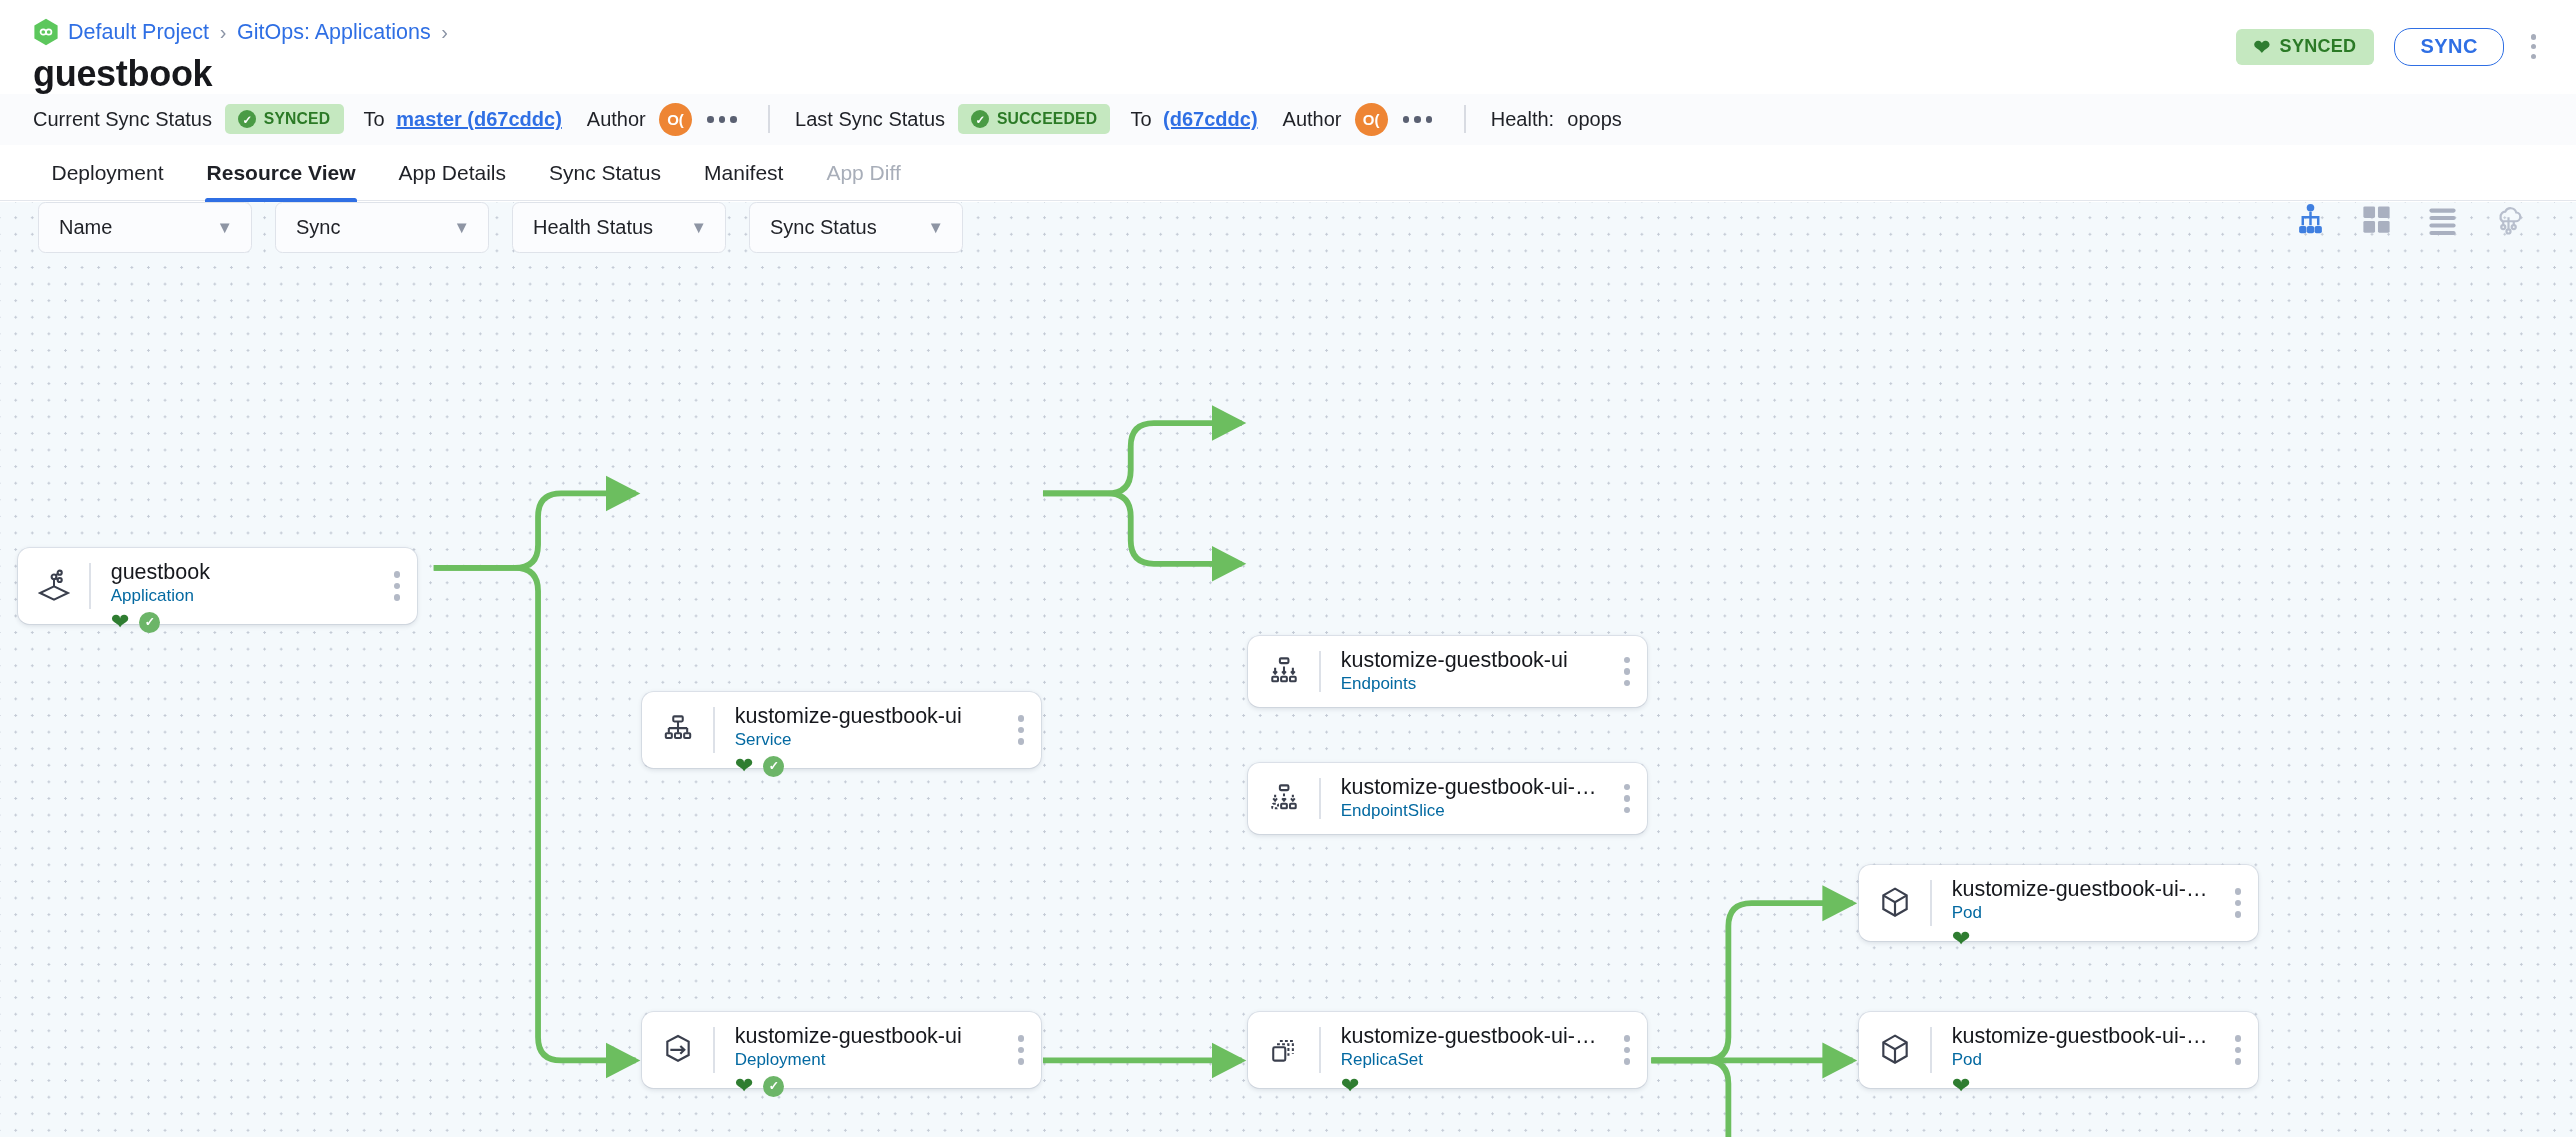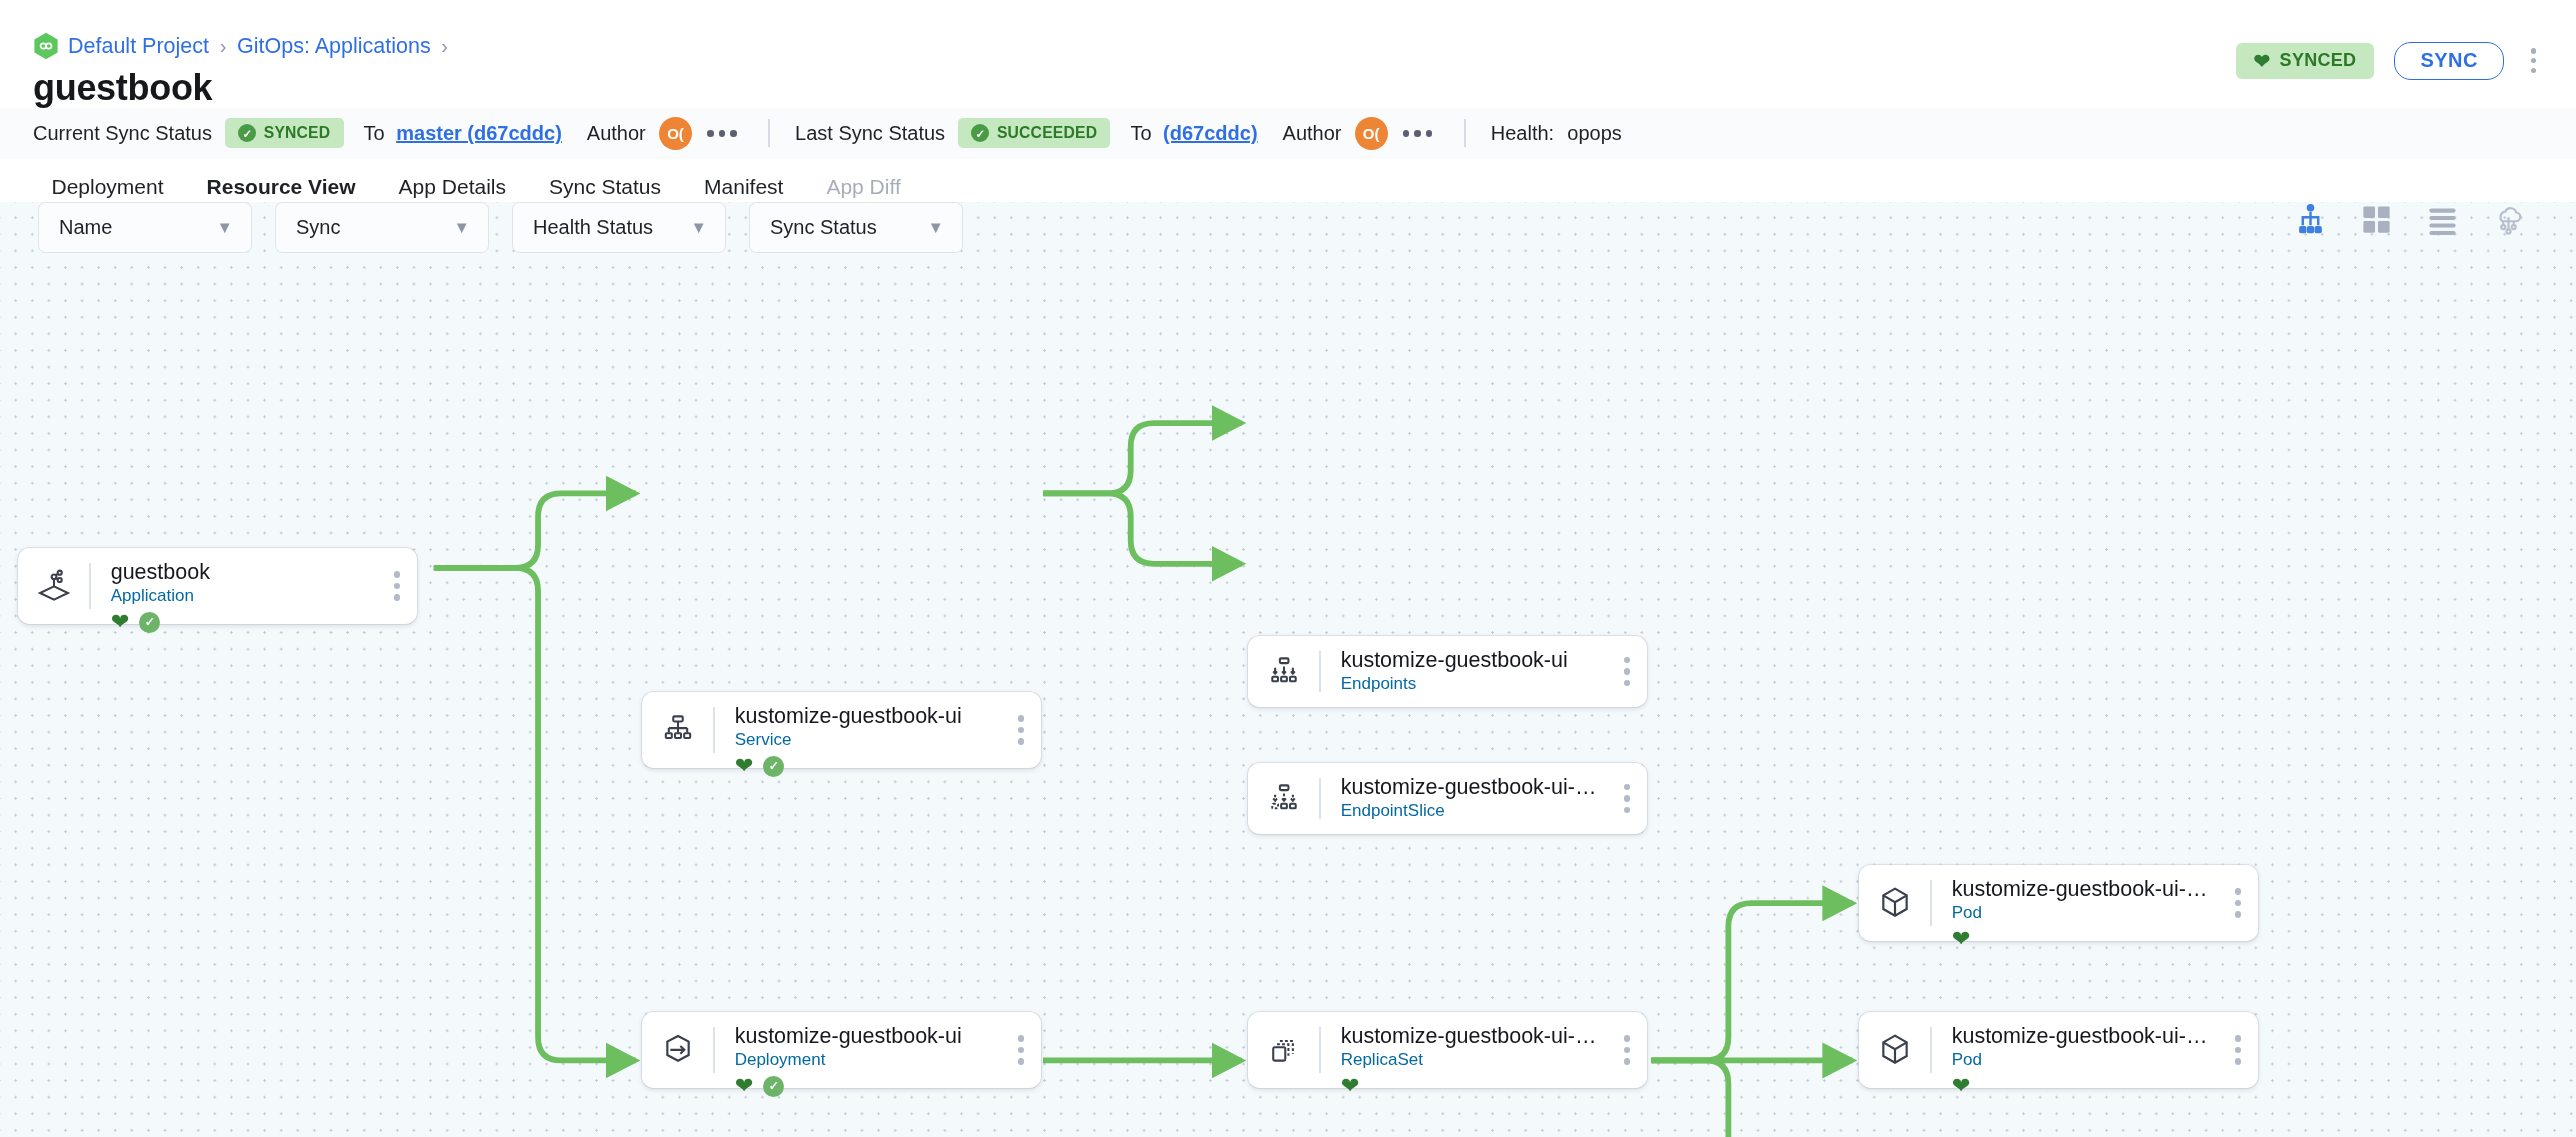--- a/index.html
+++ b/index.html
@@ -8,21 +8,21 @@
     font-family: "Liberation Sans", sans-serif;
     background: #ffffff;
     overflow: hidden;
   }
 
   
   .page { width: 2576px; height: 1137px; position: relative; background:#fff; }
 
   .topbar {
     position: relative;
-    padding: 32px 33px 0 33px;
+    padding: 18px 33px 0 33px;
     background: #ffffff;
   }
 
   .breadcrumb {
     display: flex; align-items: center; gap: 9px;
     height: 28px;
   }
   .bc-logo {
     width: 26px; height: 28px; position: relative; display:inline-block;
     flex: 0 0 auto;

